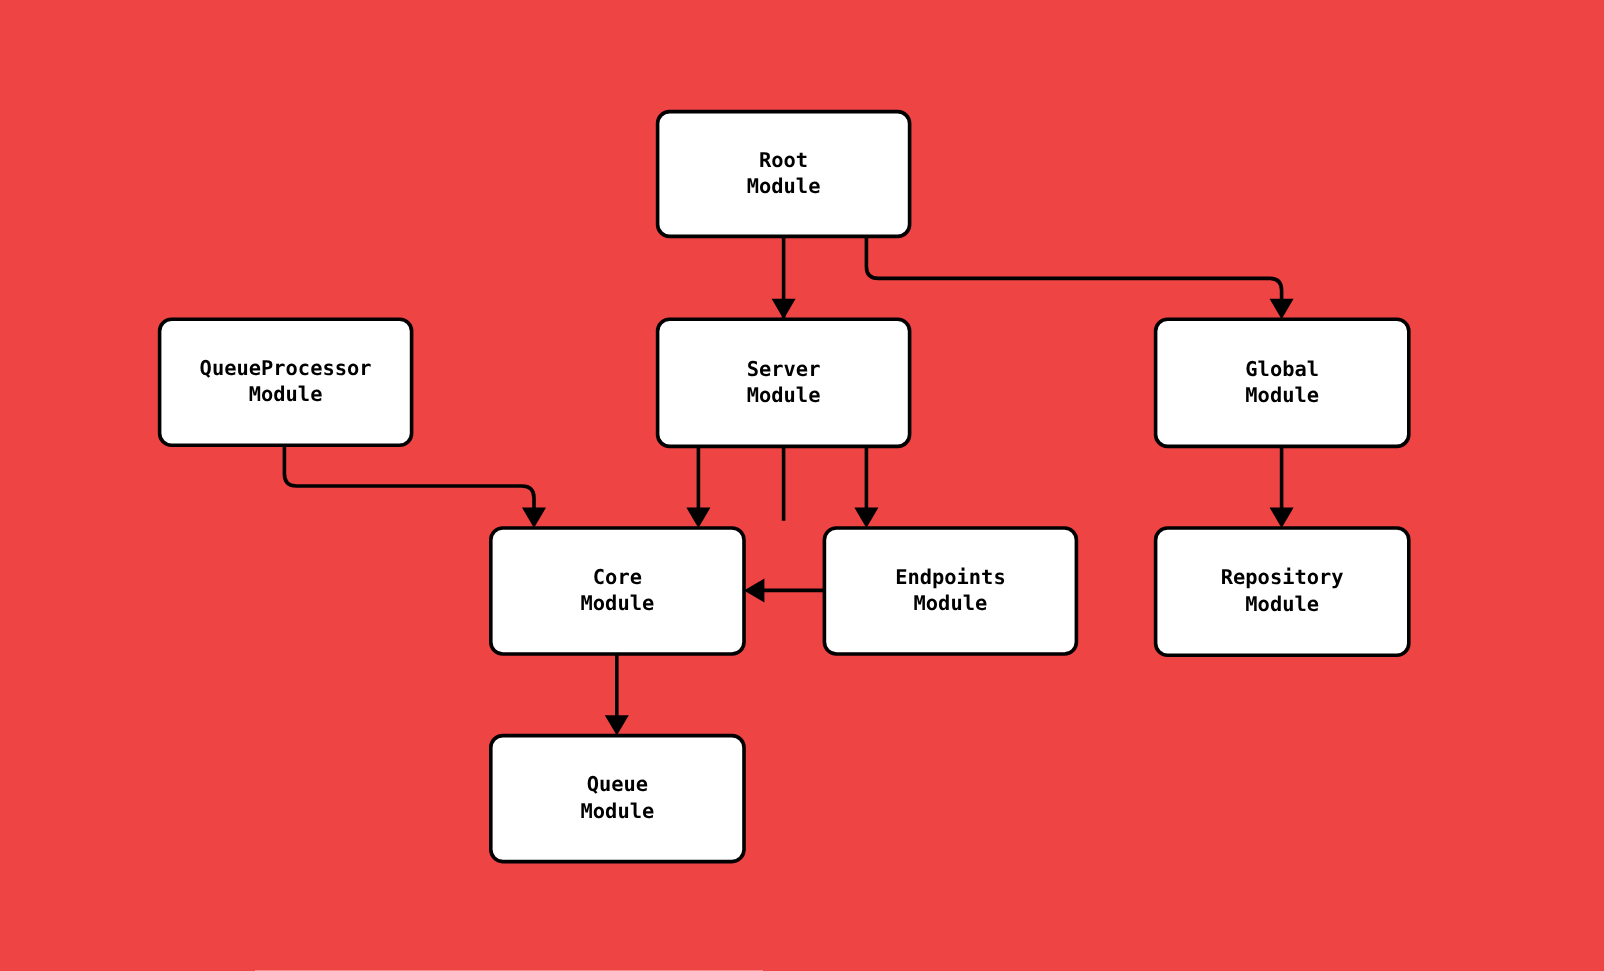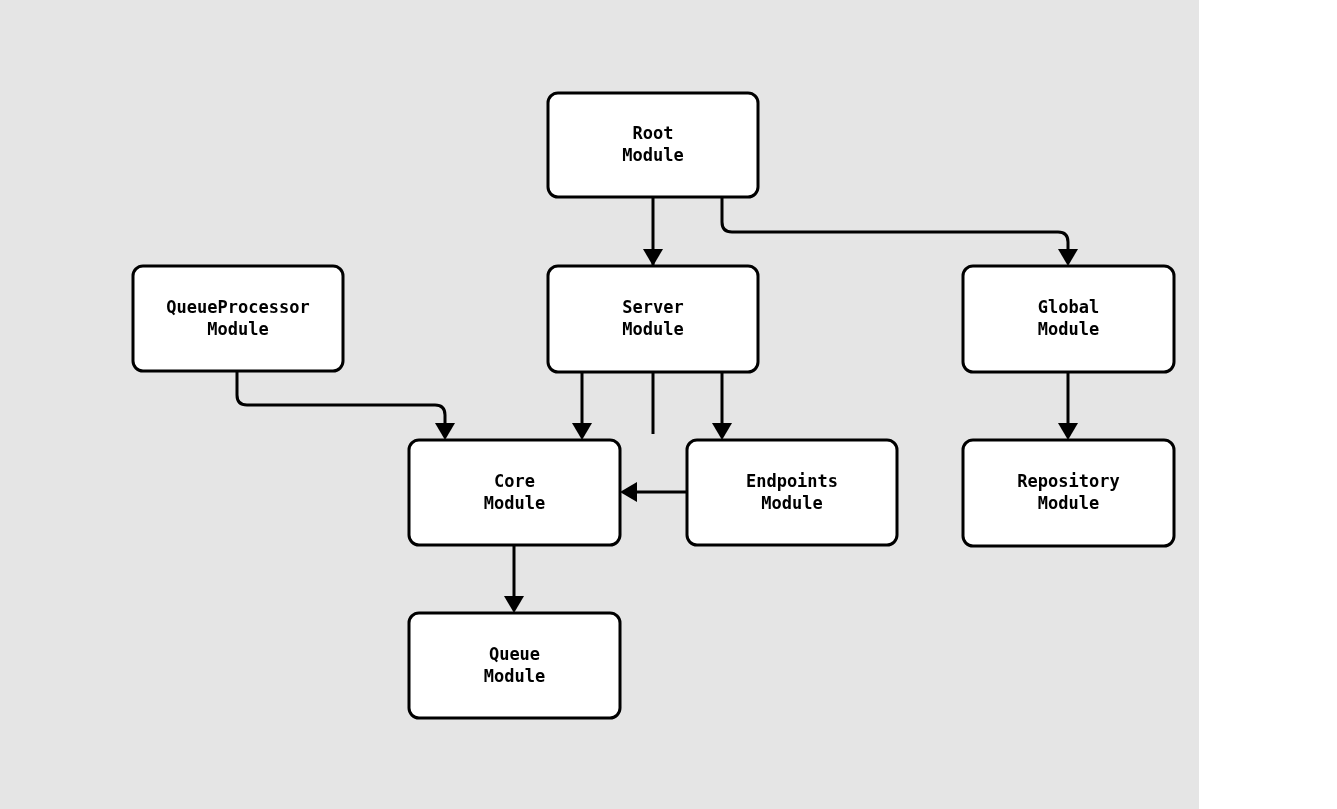--- a/index.html
+++ b/index.html
@@ -9,23 +9,23 @@
     background: #ffffff;
   }
   body {
     width: 1337px;
     height: 809px;
     overflow: hidden;
     font-family: "DejaVu Sans Mono", "Liberation Mono", monospace;
   }
   #diagram-canvas {
     position: relative;
-    width: 1199px;
+    width: 1337px;
     height: 809px;
-    background: #e5e5e5;
+    background: #ef4444;
   }
   #diagram-svg {
     position: absolute;
     left: 0;
     top: 0;
     width: 1337px;
     height: 809px;
     display: block;
   }
   .node-rect {

